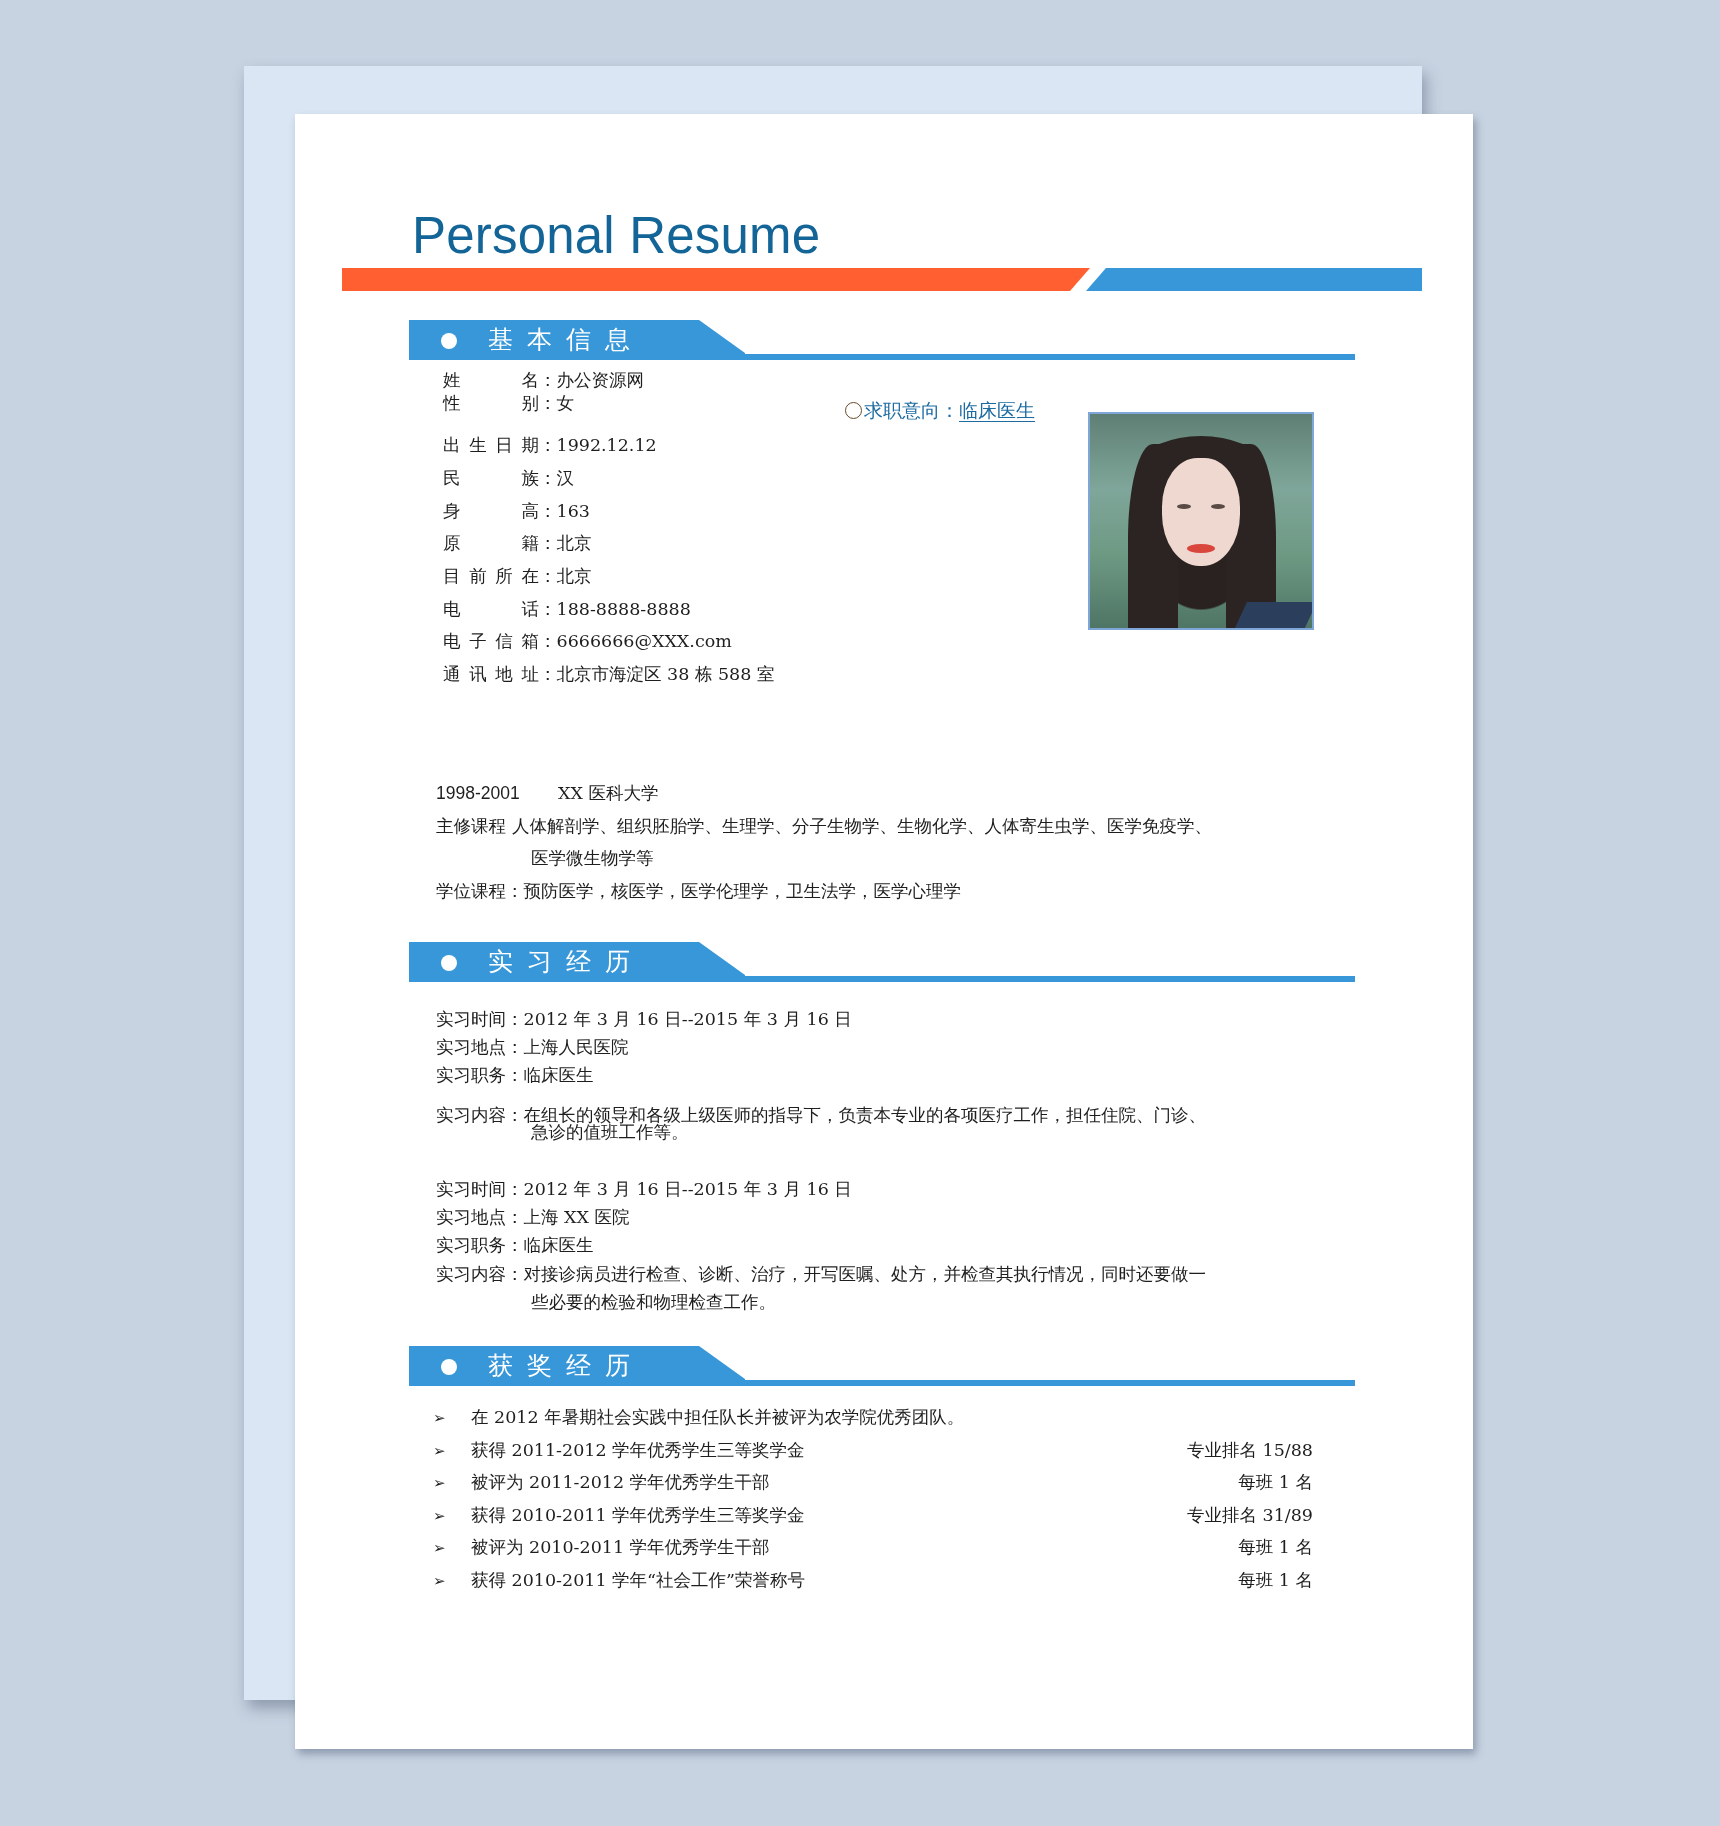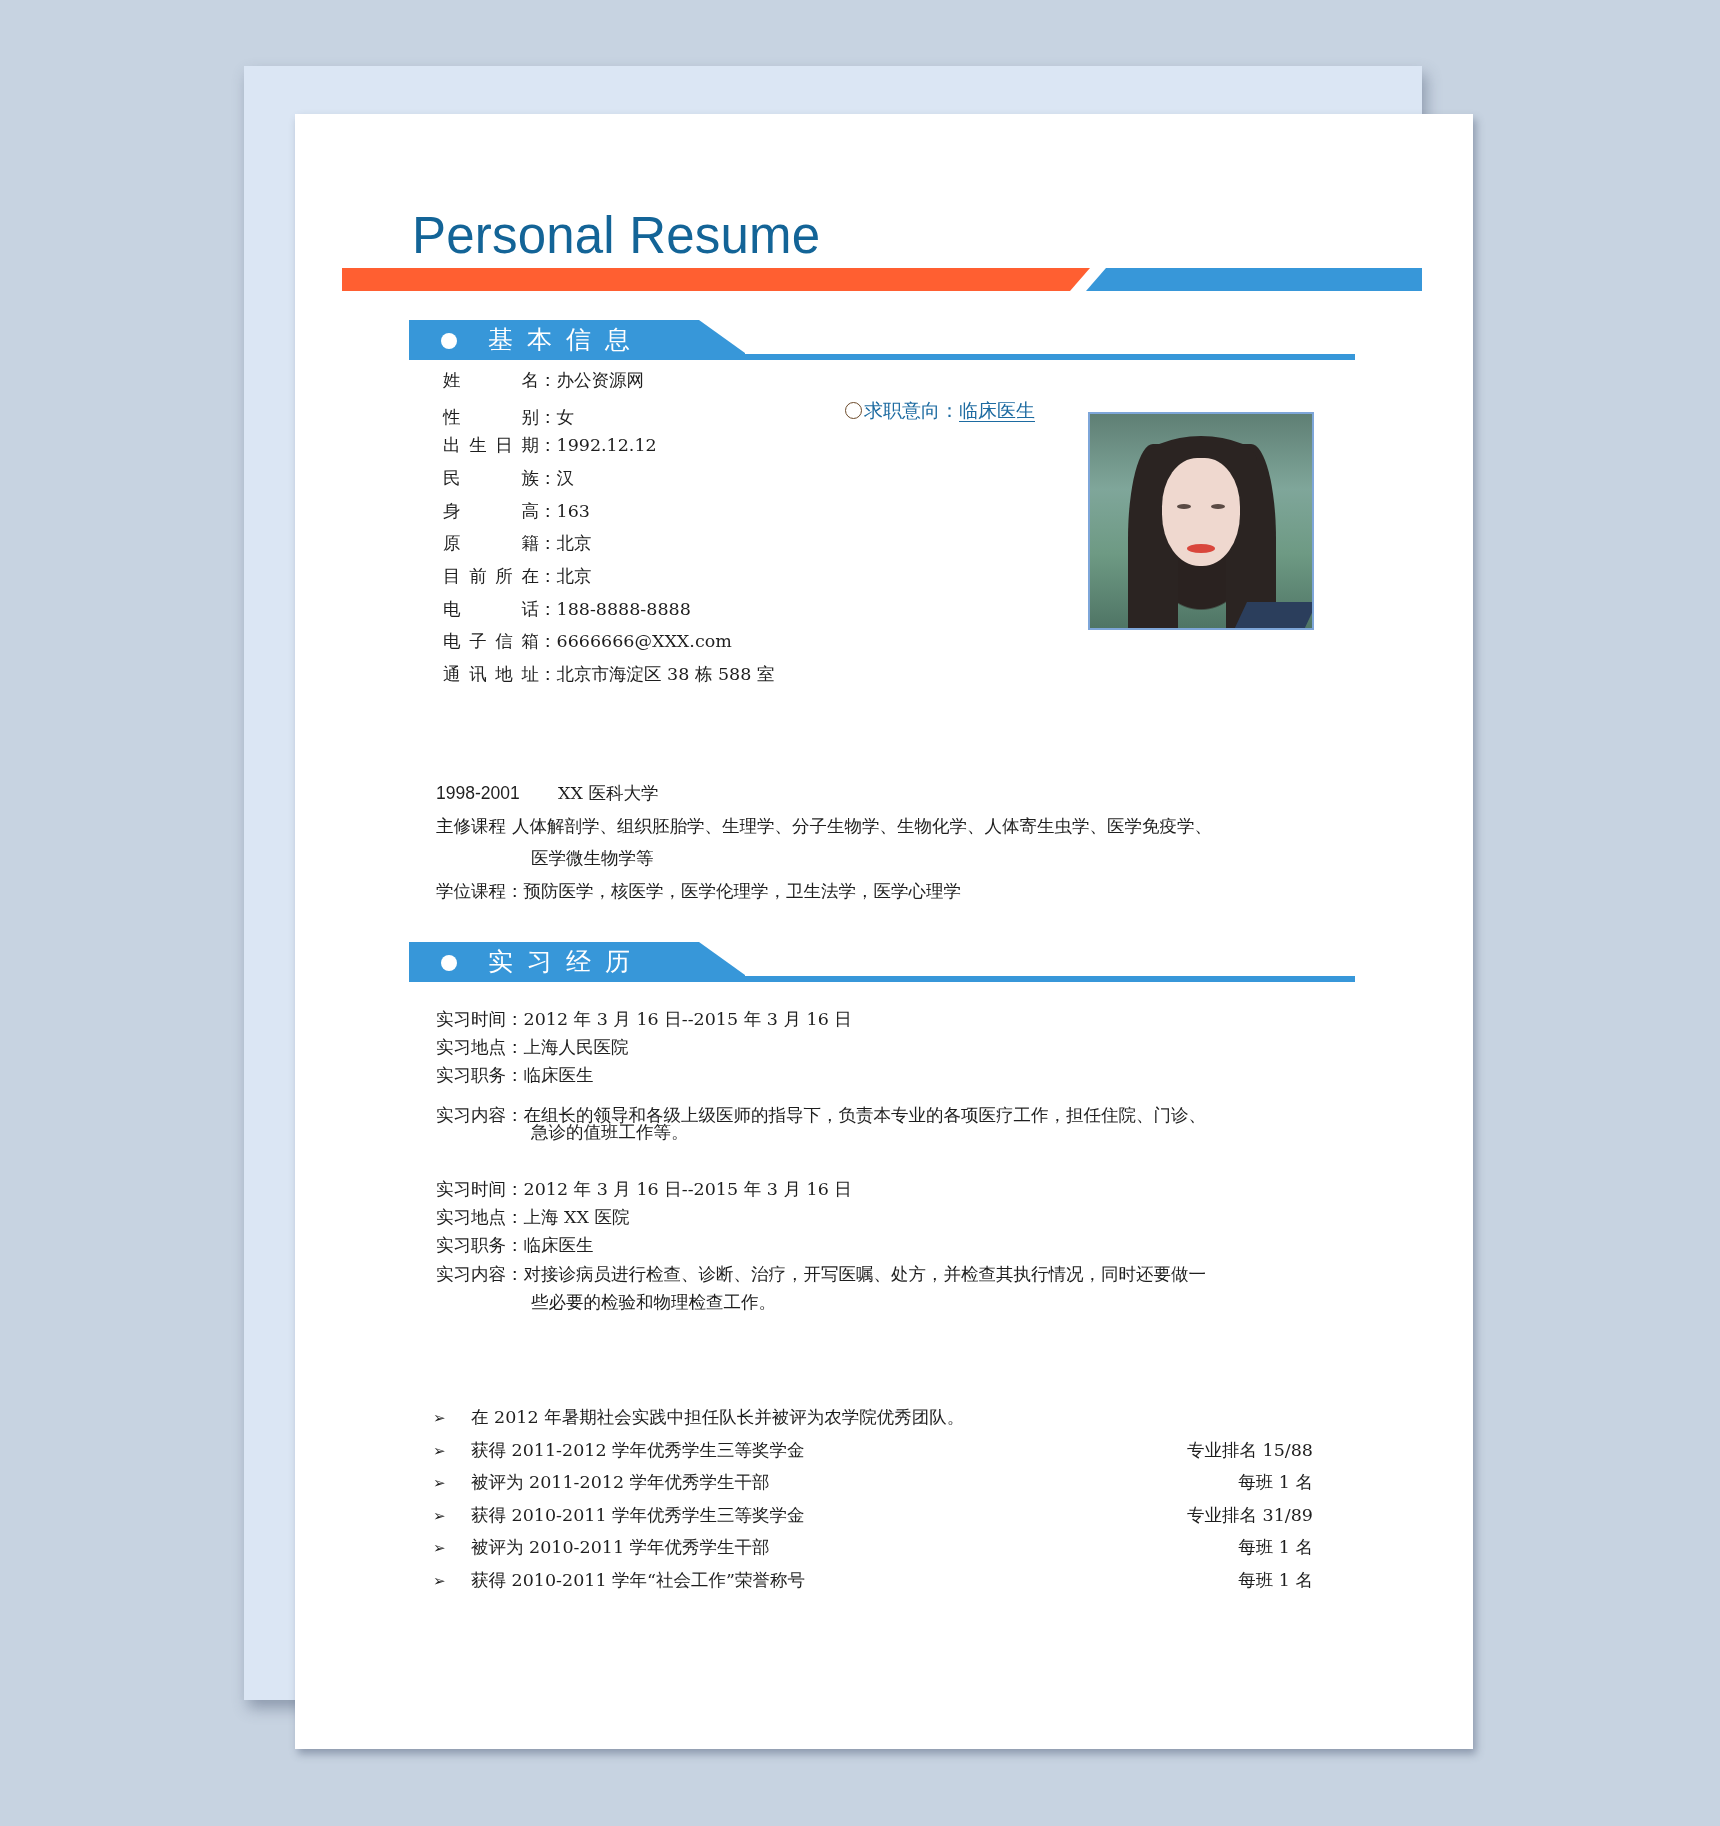--- a/index.html
+++ b/index.html
@@ -89,21 +89,21 @@
 
   <div class="abs sec" style="top:206px;">
     <div class="tab"></div>
     <div class="line"></div>
     <div class="dot"></div>
     <div class="label">基本信息</div>
   </div>
 
   <div>
     <div class="abs txt row-info" style="top:255px;"><span class="info-label">姓名</span><span>：</span><span>办公资源网</span></div>
-    <div class="abs txt row-info" style="top:292px;"><span class="info-label">性别</span><span>：</span><span>女</span></div>
+    <div class="abs txt row-info" style="top:278px;"><span class="info-label">性别</span><span>：</span><span>女</span></div>
     <div class="abs txt row-info" style="top:320px;"><span class="info-label">出生日期</span><span>：</span><span>1992.12.12</span></div>
     <div class="abs txt row-info" style="top:353px;"><span class="info-label">民族</span><span>：</span><span>汉</span></div>
     <div class="abs txt row-info" style="top:386px;"><span class="info-label">身高</span><span>：</span><span>163</span></div>
     <div class="abs txt row-info" style="top:418px;"><span class="info-label">原籍</span><span>：</span><span>北京</span></div>
     <div class="abs txt row-info" style="top:451px;"><span class="info-label">目前所在</span><span>：</span><span>北京</span></div>
     <div class="abs txt row-info" style="top:484px;"><span class="info-label">电话</span><span>：</span><span>188-8888-8888</span></div>
     <div class="abs txt row-info" style="top:516px;"><span class="info-label">电子信箱</span><span>：</span><span>6666666@XXX.com</span></div>
     <div class="abs txt row-info" style="top:549px;"><span class="info-label">通讯地址</span><span>：</span><span>北京市海淀区 38 栋 588 室</span></div>
   </div>
 
@@ -150,20 +150,26 @@
   </div>
 
   <div>
     <div class="abs txt" style="left:141px; top:1064px;"><span>实习时间：</span><span>2012 年 3 月 16 日--2015 年 3 月 16 日</span></div>
     <div class="abs txt" style="left:141px; top:1092px;"><span>实习地点：</span><span>上海 XX 医院</span></div>
     <div class="abs txt" style="left:141px; top:1120px;"><span>实习职务：</span><span>临床医生</span></div>
     <div class="abs txt" style="left:141px; top:1149px;"><span>实习内容：</span><span>对接诊病员进行检查、诊断、治疗，开写医嘱、处方，并检查其执行情况，同时还要做一</span></div>
     <div class="abs txt" style="left:236px; top:1177px;">些必要的检验和物理检查工作。</div>
   </div>
 
+  <div class="abs sec" style="top:1232px;">
+    <div class="tab"></div>
+    <div class="line"></div>
+    <div class="dot"></div>
+    <div class="label">获奖经历</div>
+  </div>
 
   <div>
     <div class="abs txt award-row" style="top:1292px;"><span class="arrow">➢</span><span>在 2012 年暑期社会实践中担任队长并被评为农学院优秀团队。</span><span class="rank"></span></div>
     <div class="abs txt award-row" style="top:1325px;"><span class="arrow">➢</span><span>获得 2011-2012 学年优秀学生三等奖学金</span><span class="rank">专业排名  15/88</span></div>
     <div class="abs txt award-row" style="top:1357px;"><span class="arrow">➢</span><span>被评为 2011-2012 学年优秀学生干部</span><span class="rank">每班 1 名</span></div>
     <div class="abs txt award-row" style="top:1390px;"><span class="arrow">➢</span><span>获得 2010-2011 学年优秀学生三等奖学金</span><span class="rank">专业排名  31/89</span></div>
     <div class="abs txt award-row" style="top:1422px;"><span class="arrow">➢</span><span>被评为 2010-2011 学年优秀学生干部</span><span class="rank">每班 1 名</span></div>
     <div class="abs txt award-row" style="top:1455px;"><span class="arrow">➢</span><span>获得 2010-2011 学年“社会工作”荣誉称号</span><span class="rank">每班 1 名</span></div>
   </div>
 

